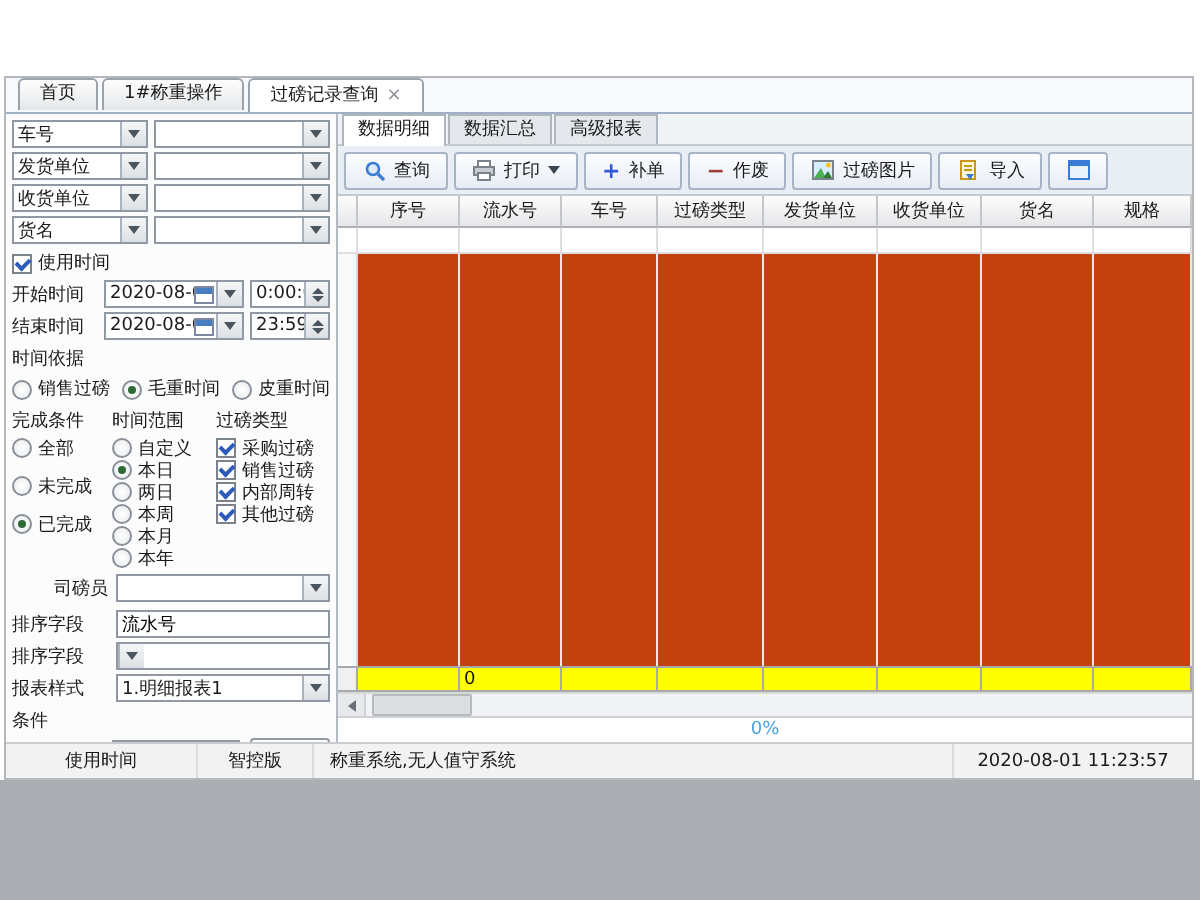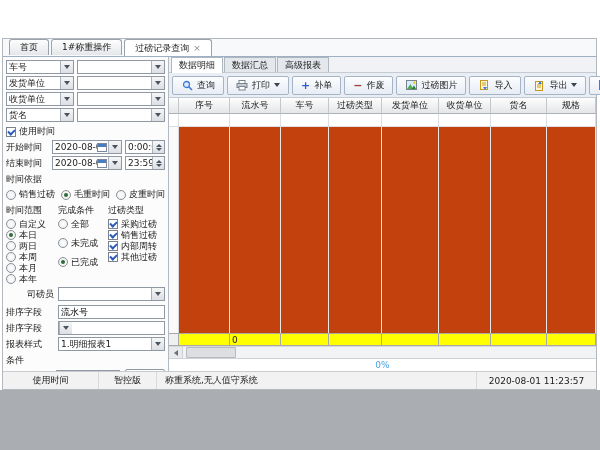--- a/index.html
+++ b/index.html
@@ -204,20 +204,37 @@
             <span class="rb"></span>
             <span>毛重时间</span>
           </label>
         <label class="radio">
             <span class="rb"></span>
             <span>皮重时间</span>
           </label>
       </div>
 
       <div class="cols">
+        <div style="width:50px">
+          <div class="colhead">完成条件</div>
+          <div class="stack">
+            <label class="radio" style="margin-bottom:9px">
+                <span class="rb"></span>
+                <span>全部</span>
+              </label>
+            <label class="radio" style="margin-bottom:9px">
+                <span class="rb"></span>
+                <span>未完成</span>
+              </label>
+            <label class="radio sel">
+                <span class="rb"></span>
+                <span>已完成</span>
+              </label>
+          </div>
+        </div>
         <div style="width:52px">
           <div class="colhead">时间范围</div>
           <div class="stack">
             <label class="radio">
                 <span class="rb"></span>
                 <span>自定义</span>
               </label>
             <label class="radio sel">
                 <span class="rb"></span>
                 <span>本日</span>
@@ -230,37 +247,20 @@
                 <span class="rb"></span>
                 <span>本周</span>
               </label>
             <label class="radio">
                 <span class="rb"></span>
                 <span>本月</span>
               </label>
             <label class="radio">
                 <span class="rb"></span>
                 <span>本年</span>
-              </label>
-          </div>
-        </div>
-        <div style="width:50px">
-          <div class="colhead">完成条件</div>
-          <div class="stack">
-            <label class="radio" style="margin-bottom:9px">
-                <span class="rb"></span>
-                <span>全部</span>
-              </label>
-            <label class="radio" style="margin-bottom:9px">
-                <span class="rb"></span>
-                <span>未完成</span>
-              </label>
-            <label class="radio sel">
-                <span class="rb"></span>
-                <span>已完成</span>
               </label>
           </div>
         </div>
         <div style="flex:1">
           <div class="colhead">过磅类型</div>
           <div class="stack">
             <label class="check">
                 <span class="cb on"></span>
                 <span>采购过磅</span>
               </label>
@@ -376,32 +376,20 @@
         <div class="tbtn">
           <span class="ic">
               <svg width="11" height="11" viewBox="0 0 11 11">
                 <rect x="1.5" y="0.5" width="7" height="9" fill="#fff8dc" stroke="#c9961a"></rect>
                 <line x1="3" y1="3" x2="7" y2="3" stroke="#c9961a"></line>
                 <line x1="3" y1="5" x2="7" y2="5" stroke="#c9961a"></line>
                 <polygon points="4,7 8,7 6,10" fill="#3a7bd5"></polygon>
               </svg>
             </span>
           <span>导入</span>
-        </div>
-        <div class="tbtn">
-          <span class="ic">
-              <svg width="11" height="11" viewBox="0 0 11 11">
-                <rect x="1.5" y="1.5" width="7" height="9" fill="#fff8dc" stroke="#c9961a"></rect>
-                <line x1="3" y1="5" x2="7" y2="5" stroke="#c9961a"></line>
-                <line x1="3" y1="7" x2="7" y2="7" stroke="#c9961a"></line>
-                <polygon points="4,4 8,4 6,1" fill="#3a7bd5"></polygon>
-              </svg>
-            </span>
-          <span>导出</span>
-          <span class="caret"></span>
         </div>
         <div class="tbtn">
           <span class="ic">
               <svg width="11" height="10" viewBox="0 0 11 10">
                 <rect x="0.5" y="0.5" width="10" height="9" fill="#eaf2fc" stroke="#3a7bd5"></rect>
                 <rect x="0.5" y="0.5" width="10" height="2.5" fill="#3a7bd5"></rect>
               </svg>
             </span>
 
         </div>

